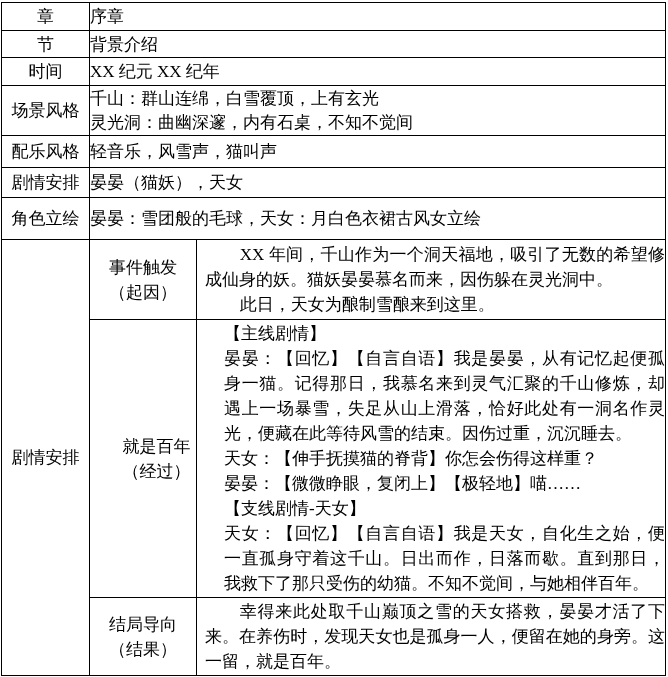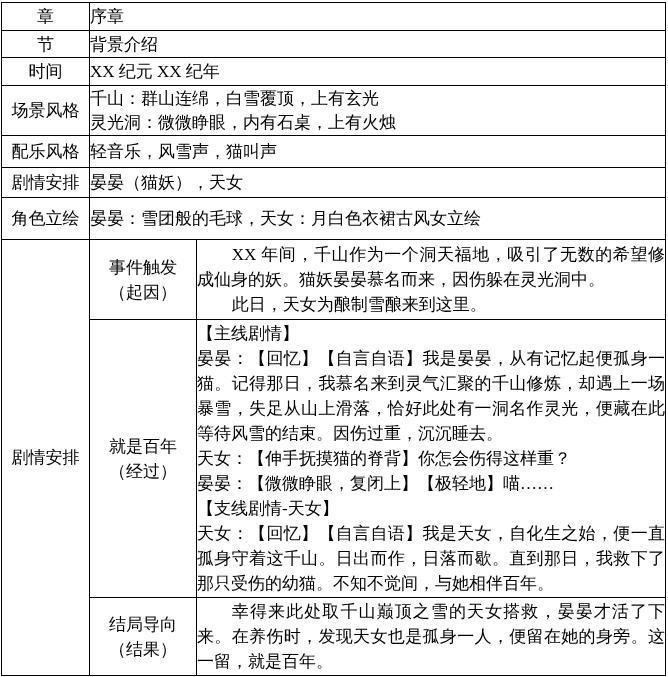--- a/index.html
+++ b/index.html
@@ -45,35 +45,36 @@
     padding: 1px 3px 1px 2px;
     line-height: 25px;
     text-align: justify;
     vertical-align: middle;
   }
   td.para p {
     margin: 0;
   }
   td.para p.indent {
     text-indent: 2.05em;
+    margin-left: 8px;
   }
   .two-line {
     line-height: 24px;
     font-family: Liberation Serif, serif;
   }
   
   tr.r-chapter   td { height: 27px; }
   tr.r-section   td { height: 26px; }
   tr.r-time      td { height: 27px; }
   tr.r-scene     td { height: 49px; }
   tr.r-music     td { height: 31px; }
   tr.r-cast      td { height: 29px; }
   tr.r-art       td { height: 41px; }
   tr.r-trigger   td { height: 79px; }
-  tr.r-dialogue  td { height: 277px; }
+  tr.r-dialogue  td { height: 277px; padding-left: 27px; }
   tr.r-ending    td { height: 77px; }
 </style>
 </head>
 <body>
 
 <table class="doc-table">
   <colgroup>
     <col class="c-label">
     <col class="c-sublabel">
     <col class="c-content">
@@ -92,21 +93,21 @@
 
   <tr class="r-time">
     <td class="lbl">时间</td>
     <td class="val" colspan="2">XX 纪元 XX 纪年</td>
   </tr>
 
   <tr class="r-scene">
     <td class="lbl">场景风格</td>
     <td class="val" colspan="2">
       <div class="two-line">千山：群山连绵，白雪覆顶，上有玄光</div>
-      <div class="two-line">灵光洞：微微睁眼，内有石桌，上有火烛</div>
+      <div class="two-line">灵光洞：曲幽深邃，内有石桌，不知不觉间</div>
     </td>
   </tr>
 
   <tr class="r-music">
     <td class="lbl">配乐风格</td>
     <td class="val" colspan="2">轻音乐，风雪声，猫叫声</td>
   </tr>
 
   <tr class="r-cast">
     <td class="lbl">剧情安排</td>

